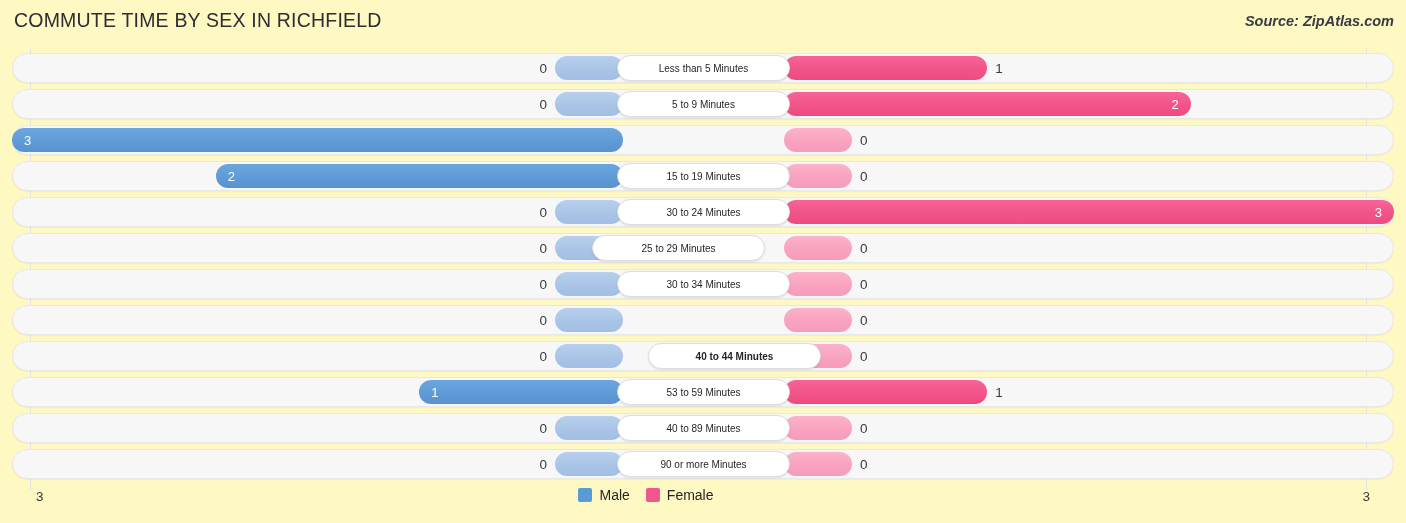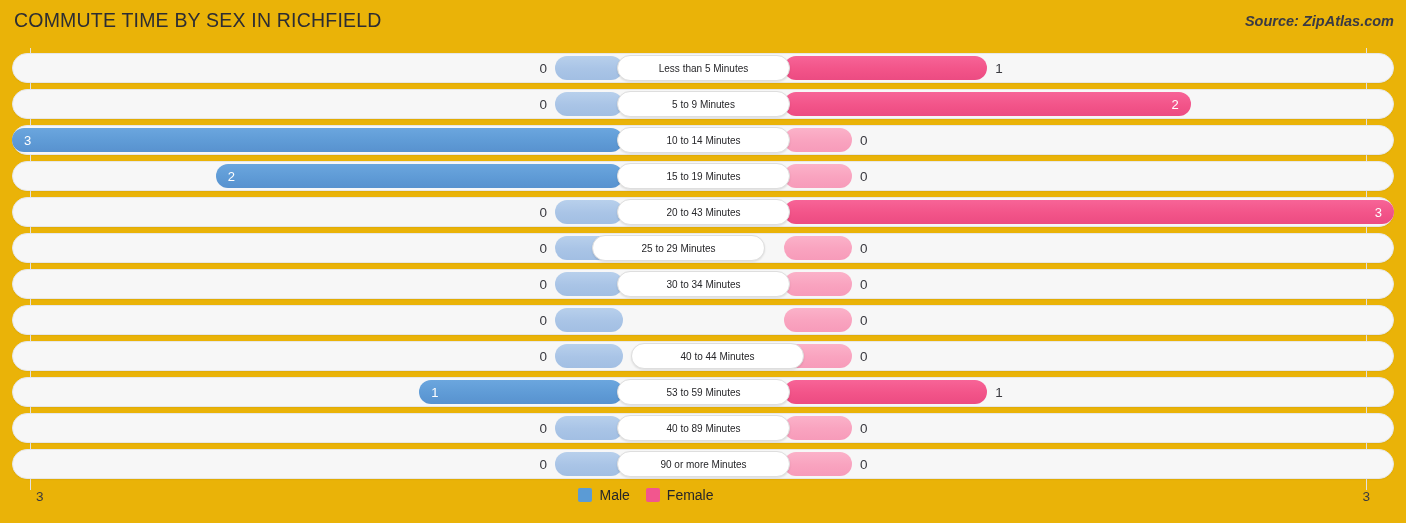--- a/index.html
+++ b/index.html
@@ -3,21 +3,21 @@
 <meta charset="utf-8">
 <style>
   * { box-sizing: border-box; }
   html, body {
     margin: 0; padding: 0;
     width: 1406px; height: 523px;
     background: #ffffff;
     font-family: "Liberation Sans", sans-serif;
     overflow: hidden;
   }
-  #chart-root { position: relative; width: 1406px; height: 523px; background:#eab308; }
+  #chart-root { position: relative; width: 1406px; height: 523px; background:#fef9c3; }
 
   
   .chart-title {
     position: absolute; left: 14px; top: 9px;
     font-size: 19.5px; font-weight: 400; color: #2d2d33;
     letter-spacing: .2px; white-space: nowrap;
   }
   .chart-source {
     position: absolute; right: 12px; top: 13px;
     font-size: 14.5px; font-style: italic; font-weight: 700;
@@ -127,39 +127,38 @@
         </div>
         <div class="cat-pill" style="left: 605px;">5 to 9 Minutes</div>
       </div>
       <div class="row" style="top: 77px;">
         <div class="track"></div>
         <div class="bar male" style="left: 0px; width: 611px;">
           <span class="bar-val-in male-in">3</span>
         </div>
         <div class="bar female zero" style="left: 772px; width: 68px;"></div>
         <div class="val-out" style="left: 848px;">0</div>
-        <div class="cat-pill" style="left: 605px;">10 to 14 Minutes</div>
       </div>
       <div class="row" style="top: 113px;">
         <div class="track"></div>
         <div class="bar male" style="left: 203.667px; width: 407.333px;">
           <span class="bar-val-in male-in">2</span>
         </div>
         <div class="bar female zero" style="left: 772px; width: 68px;"></div>
         <div class="val-out" style="left: 848px;">0</div>
         <div class="cat-pill" style="left: 605px;">15 to 19 Minutes</div>
       </div>
       <div class="row" style="top: 149px;">
         <div class="track"></div>
         <div class="bar male zero" style="left: 543px; width: 68px;"></div>
         <div class="val-out" style="right: 847px;">0</div>
         <div class="bar female" style="left: 772px; width: 610px;">
           <span class="bar-val-in female-in">3</span>
         </div>
-        <div class="cat-pill" style="left: 605px;">20 to 43 Minutes</div>
+        <div class="cat-pill" style="left: 605px;">30 to 24 Minutes</div>
       </div>
       <div class="row" style="top: 185px;">
         <div class="track"></div>
         <div class="bar male zero" style="left: 543px; width: 68px;"></div>
         <div class="val-out" style="right: 847px;">0</div>
         <div class="bar female zero" style="left: 772px; width: 68px;"></div>
         <div class="val-out" style="left: 848px;">0</div>
         <div class="cat-pill" style="left: 580px;">25 to 29 Minutes</div>
       </div>
       <div class="row" style="top: 221px;">
@@ -176,21 +175,21 @@
         <div class="val-out" style="right: 847px;">0</div>
         <div class="bar female zero" style="left: 772px; width: 68px;"></div>
         <div class="val-out" style="left: 848px;">0</div>
       </div>
       <div class="row" style="top: 293px;">
         <div class="track"></div>
         <div class="bar male zero" style="left: 543px; width: 68px;"></div>
         <div class="val-out" style="right: 847px;">0</div>
         <div class="bar female zero" style="left: 772px; width: 68px;"></div>
         <div class="val-out" style="left: 848px;">0</div>
-        <div class="cat-pill" style="left: 619px;">40 to 44 Minutes</div>
+        <div class="cat-pill" style="left: 636px; font-weight: bold;">40 to 44 Minutes</div>
       </div>
       <div class="row" style="top: 329px;">
         <div class="track"></div>
         <div class="bar male" style="left: 407.333px; width: 203.667px;">
           <span class="bar-val-in male-in">1</span>
         </div>
         <div class="bar female" style="left: 772px; width: 203.333px;"></div>
         <div class="val-out" style="left: 983.333px;">1</div>
         <div class="cat-pill" style="left: 605px;">53 to 59 Minutes</div>
       </div>

